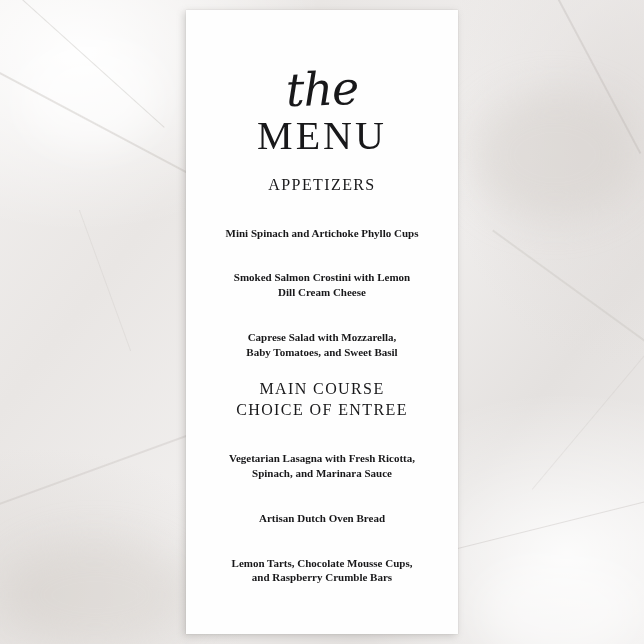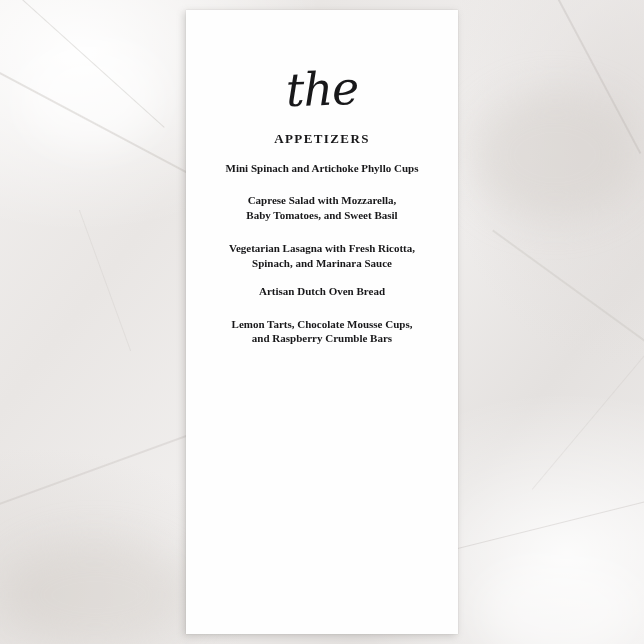--- a/index.html
+++ b/index.html
@@ -84,30 +84,30 @@
     font-size: 40px;
     letter-spacing: 3px;
     line-height: 1;
     margin-top: 4px;
     font-weight: 400;
   }
   .section {
     margin-top: 18px;
   }
   .section-title {
-    font-size: 13px;
-    font-weight: bold;
+    font-size: 16px;
+    font-weight: normal;
     letter-spacing: 1.4px;
     line-height: 1.35;
   }
   .item {
     font-size: 11px;
     font-weight: bold;
     line-height: 1.35;
-    margin-top: 13px;
+    margin-top: 30px;
     padding: 0 6px;
   }
 </style>
 </head>
 <body>
 
 <div class="stage">
   <div class="blotch b1"></div>
   <div class="blotch b2"></div>
   <div class="blotch b3"></div>
@@ -117,31 +117,34 @@
   <div class="vein v3"></div>
   <div class="vein v4"></div>
   <div class="vein v5"></div>
   <div class="vein v6"></div>
   <div class="vein v7"></div>
   <div class="vein v8"></div>
 
   <div class="card">
     <div class="card-inner">
       <div class="script-the">the</div>
+      <div class="menu-word">MENU</div>
 
       <div class="section">
         <div class="section-title">APPETIZERS</div>
         <div class="item">Mini Spinach and Artichoke Phyllo Cups</div>
+        <div class="item">Smoked Salmon Crostini with Lemon<br>Dill Cream Cheese</div>
       </div>
 
       <div class="section">
         <div class="item">Caprese Salad with Mozzarella,<br>Baby Tomatoes, and Sweet Basil</div>
       </div>
 
       <div class="section">
+        <div class="section-title">MAIN COURSE<br>CHOICE OF ENTREE</div>
         <div class="item">Vegetarian Lasagna with Fresh Ricotta,<br>Spinach, and Marinara Sauce</div>
         <div class="item">Artisan Dutch Oven Bread</div>
       </div>
 
       <div class="section">
         <div class="item">Lemon Tarts, Chocolate Mousse Cups,<br>and Raspberry Crumble Bars</div>
 
       </div>
     </div>
   </div>

